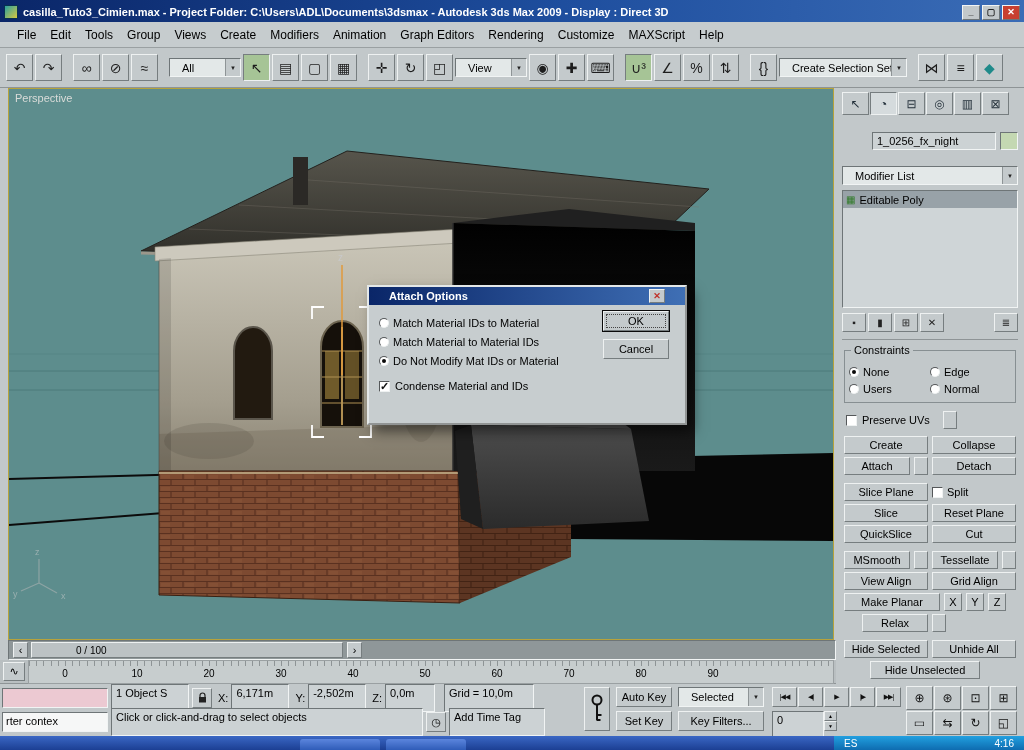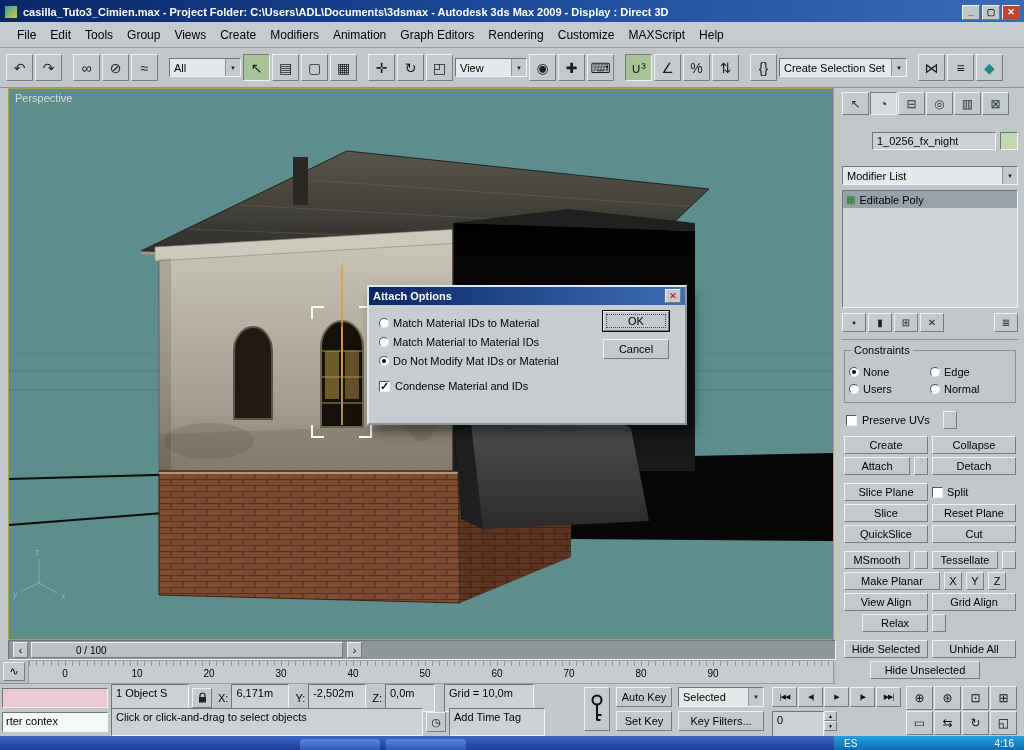--- a/index.html
+++ b/index.html
@@ -23,21 +23,21 @@
   .menu-item { padding:3px 7px; font-size:12px; white-space:nowrap; }
 
   #toolbar { position:absolute; left:0; top:48px; width:100%; height:40px; background:#c2c8ca;
     border-bottom:1px solid #8e9496; display:flex; align-items:center; padding:0 6px; gap:2px; }
   .tbtn { width:27px; height:27px; flex:none; display:flex; align-items:center; justify-content:center;
     background:#c4cacc; border:1px solid; border-color:#eef1f1 #767d7f #767d7f #eef1f1; font-size:14px; color:#1d1d1d; }
   .tbtn.pressed { background:#a6c496; border-color:#767d7f #eef1f1 #eef1f1 #767d7f; }
   .tbtn .teal { color:#1f8a8a; }
   .tsep { width:7px; height:27px; flex:none; }
   .combo { display:flex; height:19px; background:#e3e8e8; border:1px solid; border-color:#6e7577 #f1f4f4 #f1f4f4 #6e7577; align-items:center; flex:none; }
-  .combo-text { flex:1; padding:0 4px; font-size:11px; white-space:nowrap; overflow:hidden; }
+  .combo-text { flex:1; padding:0 12px; font-size:11px; white-space:nowrap; overflow:hidden; }
   .combo-btn { width:15px; height:100%; background:#c4cacc; border-left:1px solid #8e9496; font-size:6px;
     display:flex; align-items:center; justify-content:center; color:#222; flex:none; }
 
   
   #viewport { position:absolute; left:8px; top:88px; width:826px; height:552px; border:1px solid #b7a33b; background:#5d8d8d; }
   #viewport svg { display:block; }
   #vp-label { position:absolute; left:6px; top:3px; color:#dadcd9; font-size:11px; }
 
   
   #cmdpanel { position:absolute; left:836px; top:88px; width:188px; height:596px; background:#c2c8ca; padding:2px 4px; overflow:hidden; }
@@ -122,21 +122,21 @@
   #framespin .sfield { width:52px; }
   .spincol { display:flex; flex-direction:column; width:13px; height:20px; }
   .spincol span { flex:1; display:flex; align-items:center; justify-content:center; font-size:5px;
     background:#c4cacc; border:1px solid; border-color:#eef1f1 #767d7f #767d7f #eef1f1; }
   #navgrid { position:absolute; left:906px; top:2px; display:grid; grid-template-columns:repeat(4,27px); grid-auto-rows:24px; gap:1px; }
   #navgrid .sbtn { width:27px; height:24px; font-size:12px; }
 
   
   #dialog { position:absolute; left:367px; top:285px; width:320px; height:140px; background:#c7cdcf;
     border:2px outset #e4e8e8; box-shadow:6px 7px 12px rgba(0,0,0,.5); z-index:50; }
-  #dialog-title { height:18px; background:linear-gradient(90deg,#0a2668,#3f6fb5); display:flex; align-items:center; padding:0 4px; }
+  #dialog-title { height:18px; background:linear-gradient(90deg,#0a2668,#3f6fb5); display:flex; align-items:center; padding:0 20px; }
   #dialog-title .txt { color:#fff; font-weight:bold; font-size:11px; flex:1; }
   .dlg-close { width:16px; height:14px; background:#c4cacc; border:1px solid; border-color:#eef1f1 #767d7f #767d7f #eef1f1;
     color:#c03028; font-weight:bold; font-size:9px; display:flex; align-items:center; justify-content:center; }
   #dialog-body { position:relative; padding:10px 10px; }
   #dlg-options .radio-row { margin-bottom:4px; height:15px; }
   #dlg-condense { margin-top:12px; display:flex; gap:5px; align-items:center; }
   #dlg-ok { position:absolute; right:16px; top:6px; width:66px; height:20px; background:#c4cacc;
     border:1px solid; border-color:#eef1f1 #767d7f #767d7f #eef1f1; box-shadow:0 0 0 1px #0a0a0a;
     outline:1px dotted #444; outline-offset:-4px; font-family:inherit; font-size:11px; }
   #dlg-cancel { position:absolute; right:16px; top:34px; width:66px; height:20px; background:#c4cacc;
@@ -505,28 +505,28 @@
         <button class="pbtn w84">QuickSlice</button>
         <button class="pbtn w84">Cut</button>
       </div>
       <div class="cp-row gap">
         <button class="pbtn w66">MSmooth</button>
         <span class="minibox"></span>
         <button class="pbtn w66">Tessellate</button>
         <span class="minibox"></span>
       </div>
       <div class="cp-row">
+        <button class="pbtn w84">View Align</button>
+        <button class="pbtn w84">Grid Align</button>
+      </div>
+      <div class="cp-row">
         <button class="pbtn w96">Make Planar</button>
         <button class="pbtn w18">X</button>
         <button class="pbtn w18">Y</button>
         <button class="pbtn w18">Z</button>
-      </div>
-      <div class="cp-row">
-        <button class="pbtn w84">View Align</button>
-        <button class="pbtn w84">Grid Align</button>
       </div>
       <div class="cp-row" style="margin-left:20px">
         <button class="pbtn w66">Relax</button>
         <span class="minibox"></span>
       </div>
       <div class="cp-row gap">
         <button class="pbtn w84">Hide Selected</button>
         <button class="pbtn w84">Unhide All</button>
       </div>
       <div class="cp-row" style="margin-left:28px">

